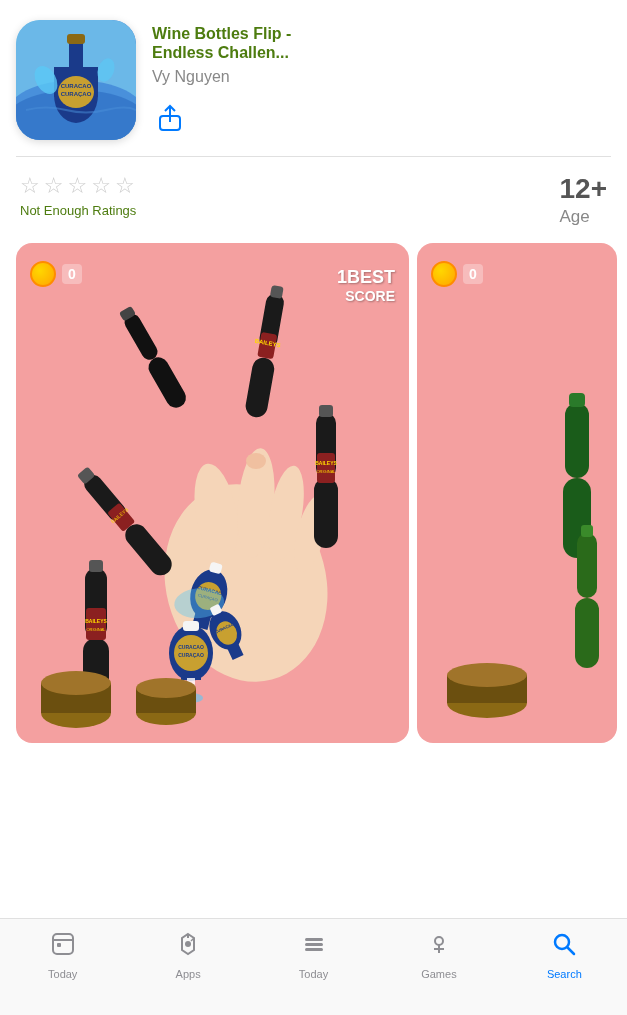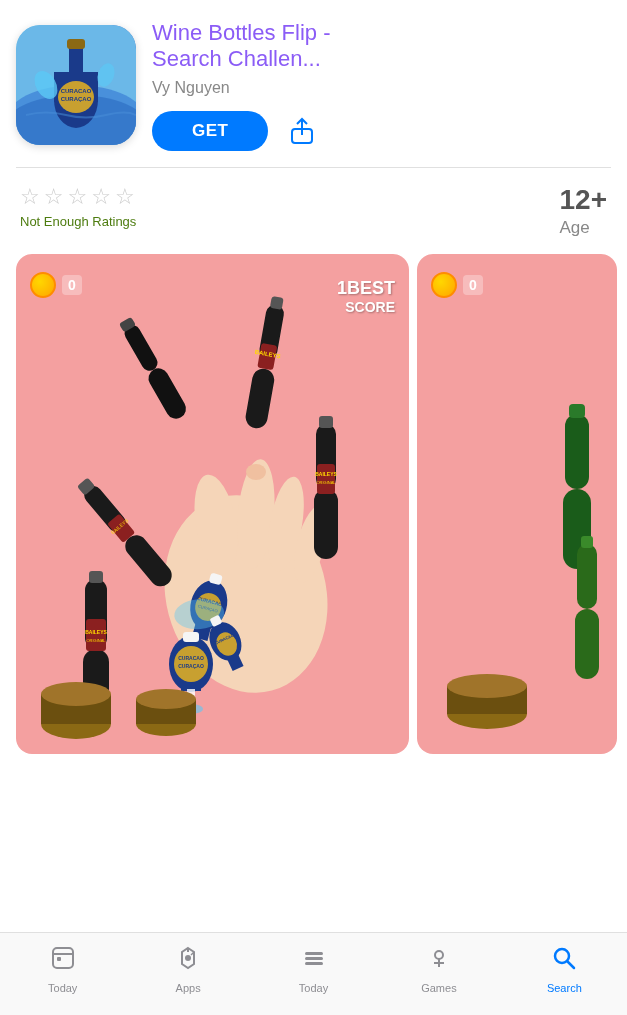--- a/index.html
+++ b/index.html
@@ -42,23 +42,23 @@
     }
 
     .app-info {
       flex: 1;
       display: flex;
       flex-direction: column;
       gap: 6px;
     }
 
     .app-title {
-      font-size: 22px;
-      font-weight: 400;
-      color: #8b5cf6;
+      font-size: 16px;
+      font-weight: 700;
+      color: #4d7c0f;
       line-height: 1.2;
     }
 
     .app-developer {
       font-size: 16px;
       color: #888;
     }
 
     .app-actions {
       display: flex;
@@ -222,21 +222,21 @@
       font-weight: 700;
       color: #fff;
       text-shadow: 1px 1px 2px rgba(0,0,0,0.3);
     }
 
     
     .tab-bar {
       position: fixed;
       bottom: 0;
       width: 627px;
-      height: 83px;
+      height: 97px;
       background: rgba(249,249,249,0.95);
       border-top: 1px solid #e0e0e0;
       display: flex;
       align-items: flex-start;
       padding-top: 8px;
     }
 
     .tab-item {
       flex: 1;
       display: flex;
@@ -306,25 +306,24 @@
           <ellipse cx="90" cy="50" rx="8" ry="12" fill="#5bc8f5" opacity="0.7" transform="rotate(20,90,50)"></ellipse>
 
           <path d="M10,90 Q30,85 50,90 Q70,95 90,90 Q110,85 120,90" stroke="#4a90d9" stroke-width="2" fill="none" opacity="0.5"></path>
         </svg>
       </div>
     </div>
 
     <div class="app-info">
       <div class="app-title">
         <span>Wine Bottles Flip -</span><br>
-        <span>Search Challen...</span>
+        <span>Endless Challen...</span>
       </div>
       <div class="app-developer">Vy Nguyen</div>
       <div class="app-actions">
-        <button class="get-button">GET</button>
         <button class="share-button">
           <svg width="28" height="28" viewBox="0 0 28 28">
             <rect x="4" y="12" width="20" height="14" rx="3" fill="none" stroke="#007AFF" stroke-width="2"></rect>
             <line x1="14" y1="2" x2="14" y2="18" stroke="#007AFF" stroke-width="2"></line>
             <polyline points="9,7 14,2 19,7" fill="none" stroke="#007AFF" stroke-width="2"></polyline>
           </svg>
         </button>
       </div>
     </div>
   </div>

